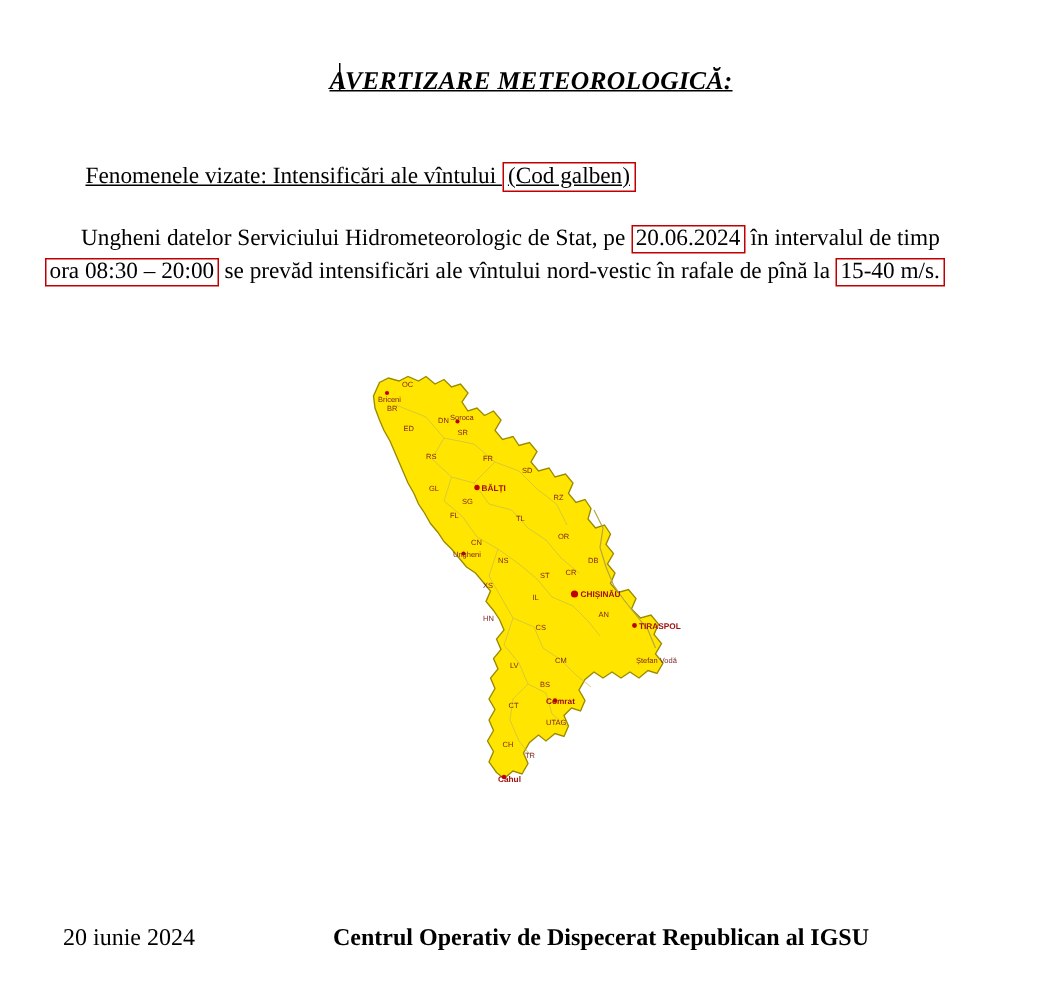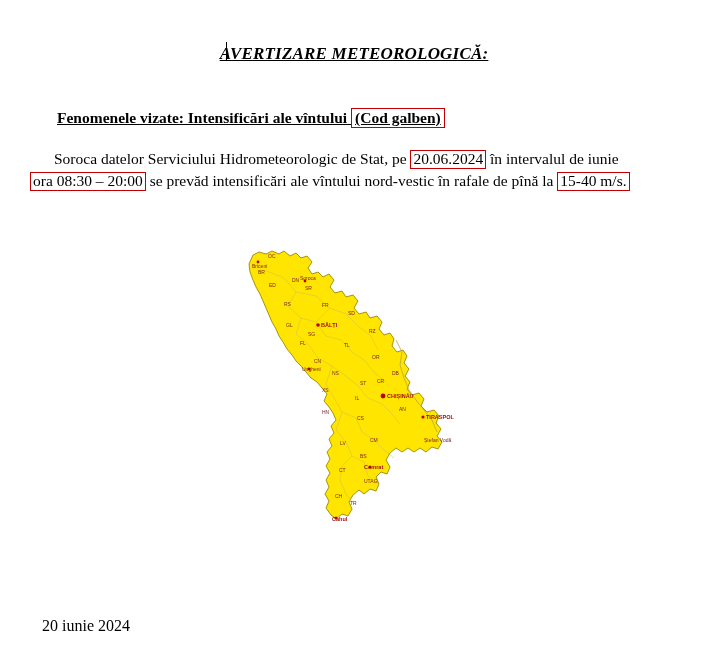--- a/index.html
+++ b/index.html
@@ -45,21 +45,21 @@
     height: 18px;
     background: #000;
   }
 
   
   .subtitle {
     position: absolute;
     top: 108px;
     left: 57px;
     font-size: 15.5px;
-    font-weight: bold;
+    font-weight: normal;
     text-decoration: underline;
     white-space: nowrap;
     text-align: right;
   }
   .boxed {
     border: 1.5px solid #c00000;
     padding: 1px 3px;
     display: inline-block;
     line-height: 1.05;
   }
@@ -130,21 +130,21 @@
   <div class="title-row">
     <span class="title-text">AVERTIZARE METEOROLOGICĂ:</span>
   </div>
   <div class="title-caret"></div>
 
   <div class="subtitle">
     <span>Fenomenele vizate: Intensificări ale vîntului </span><span class="boxed">(Cod galben)</span>
   </div>
 
   <div class="para">
-    <span class="indent"></span><span>Soroca datelor Serviciului Hidrometeorologic de Stat, pe </span><span class="hl">20.06.2024</span><span> în intervalul de iunie </span><span class="hl">ora 08:30 – 20:00</span><span> se prevăd intensificări ale vîntului nord-vestic în rafale de pînă la </span><span class="hl">15-40 m/s.</span>
+    <span class="indent"></span><span>Ungheni datelor Serviciului Hidrometeorologic de Stat, pe </span><span class="hl">20.06.2024</span><span> în intervalul de timp </span><span class="hl">ora 08:30 – 20:00</span><span> se prevăd intensificări ale vîntului nord-vestic în rafale de pînă la </span><span class="hl">15-40 m/s.</span>
   </div>
 
   <div class="map-wrap">
     <svg width="300" height="300" viewBox="230 240 260 300" xmlns="http://www.w3.org/2000/svg">
 
       <path fill="#ffe500" stroke="#9a8a00" stroke-width="0.9" d="M253,264
            L257,255 L263,252 L270,254 L276,251 L283,254 L288,251 L294,256
            L300,253 L305,258 L311,256 L316,262 L312,268 L316,274 L322,272
            L327,277 L333,274 L338,280 L334,287 L339,293 L346,291 L350,297
            L357,295 L362,301 L358,308 L363,314 L370,312 L374,318 L381,316
@@ -237,14 +237,15 @@
         <text class="city-label-red" x="368" y="469">Comrat</text>
         <text class="city-label" x="368" y="483">UTAG</text>
         <text class="city-label" x="339" y="498">CH</text>
         <text class="city-label" x="354" y="505">TR</text>
         <text class="city-label-red" x="336" y="521">Cahul</text>
       </g>
     </svg>
   </div>
 
   <div class="footer-date">20 iunie 2024</div>
+  <div class="footer-org">Centrul Operativ de Dispecerat Republican al IGSU</div>
 
 </div>
 
 </body></html>

